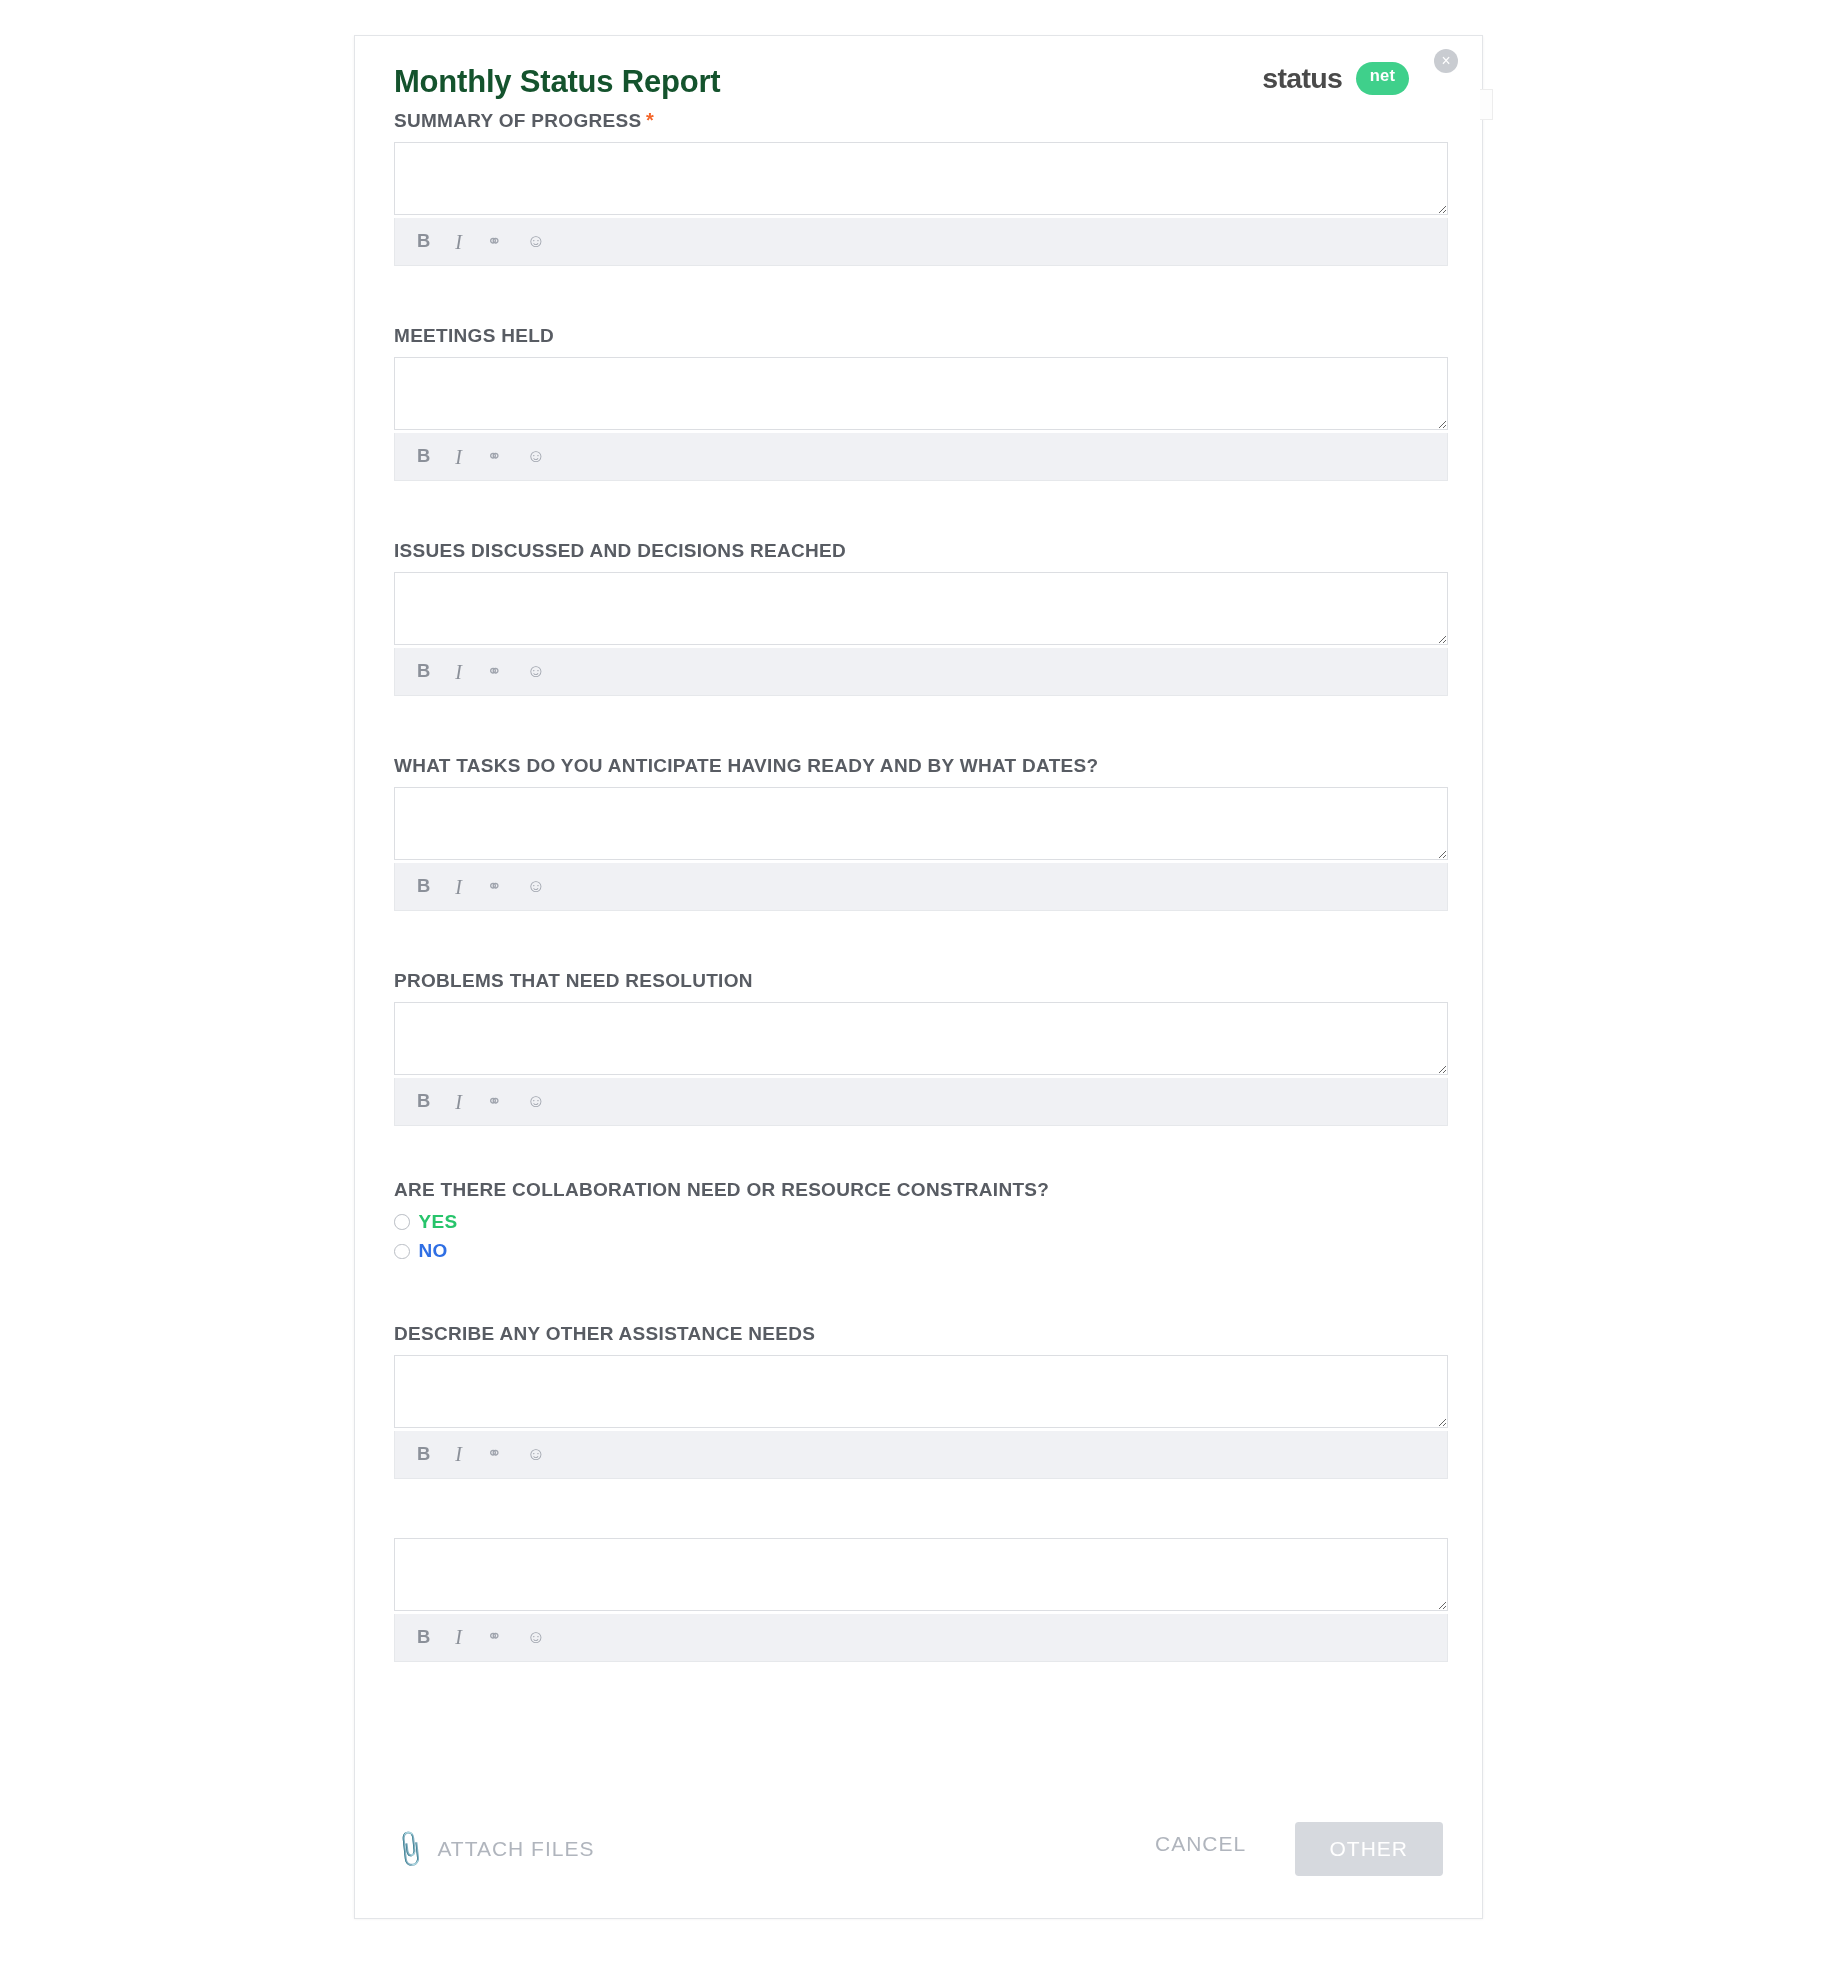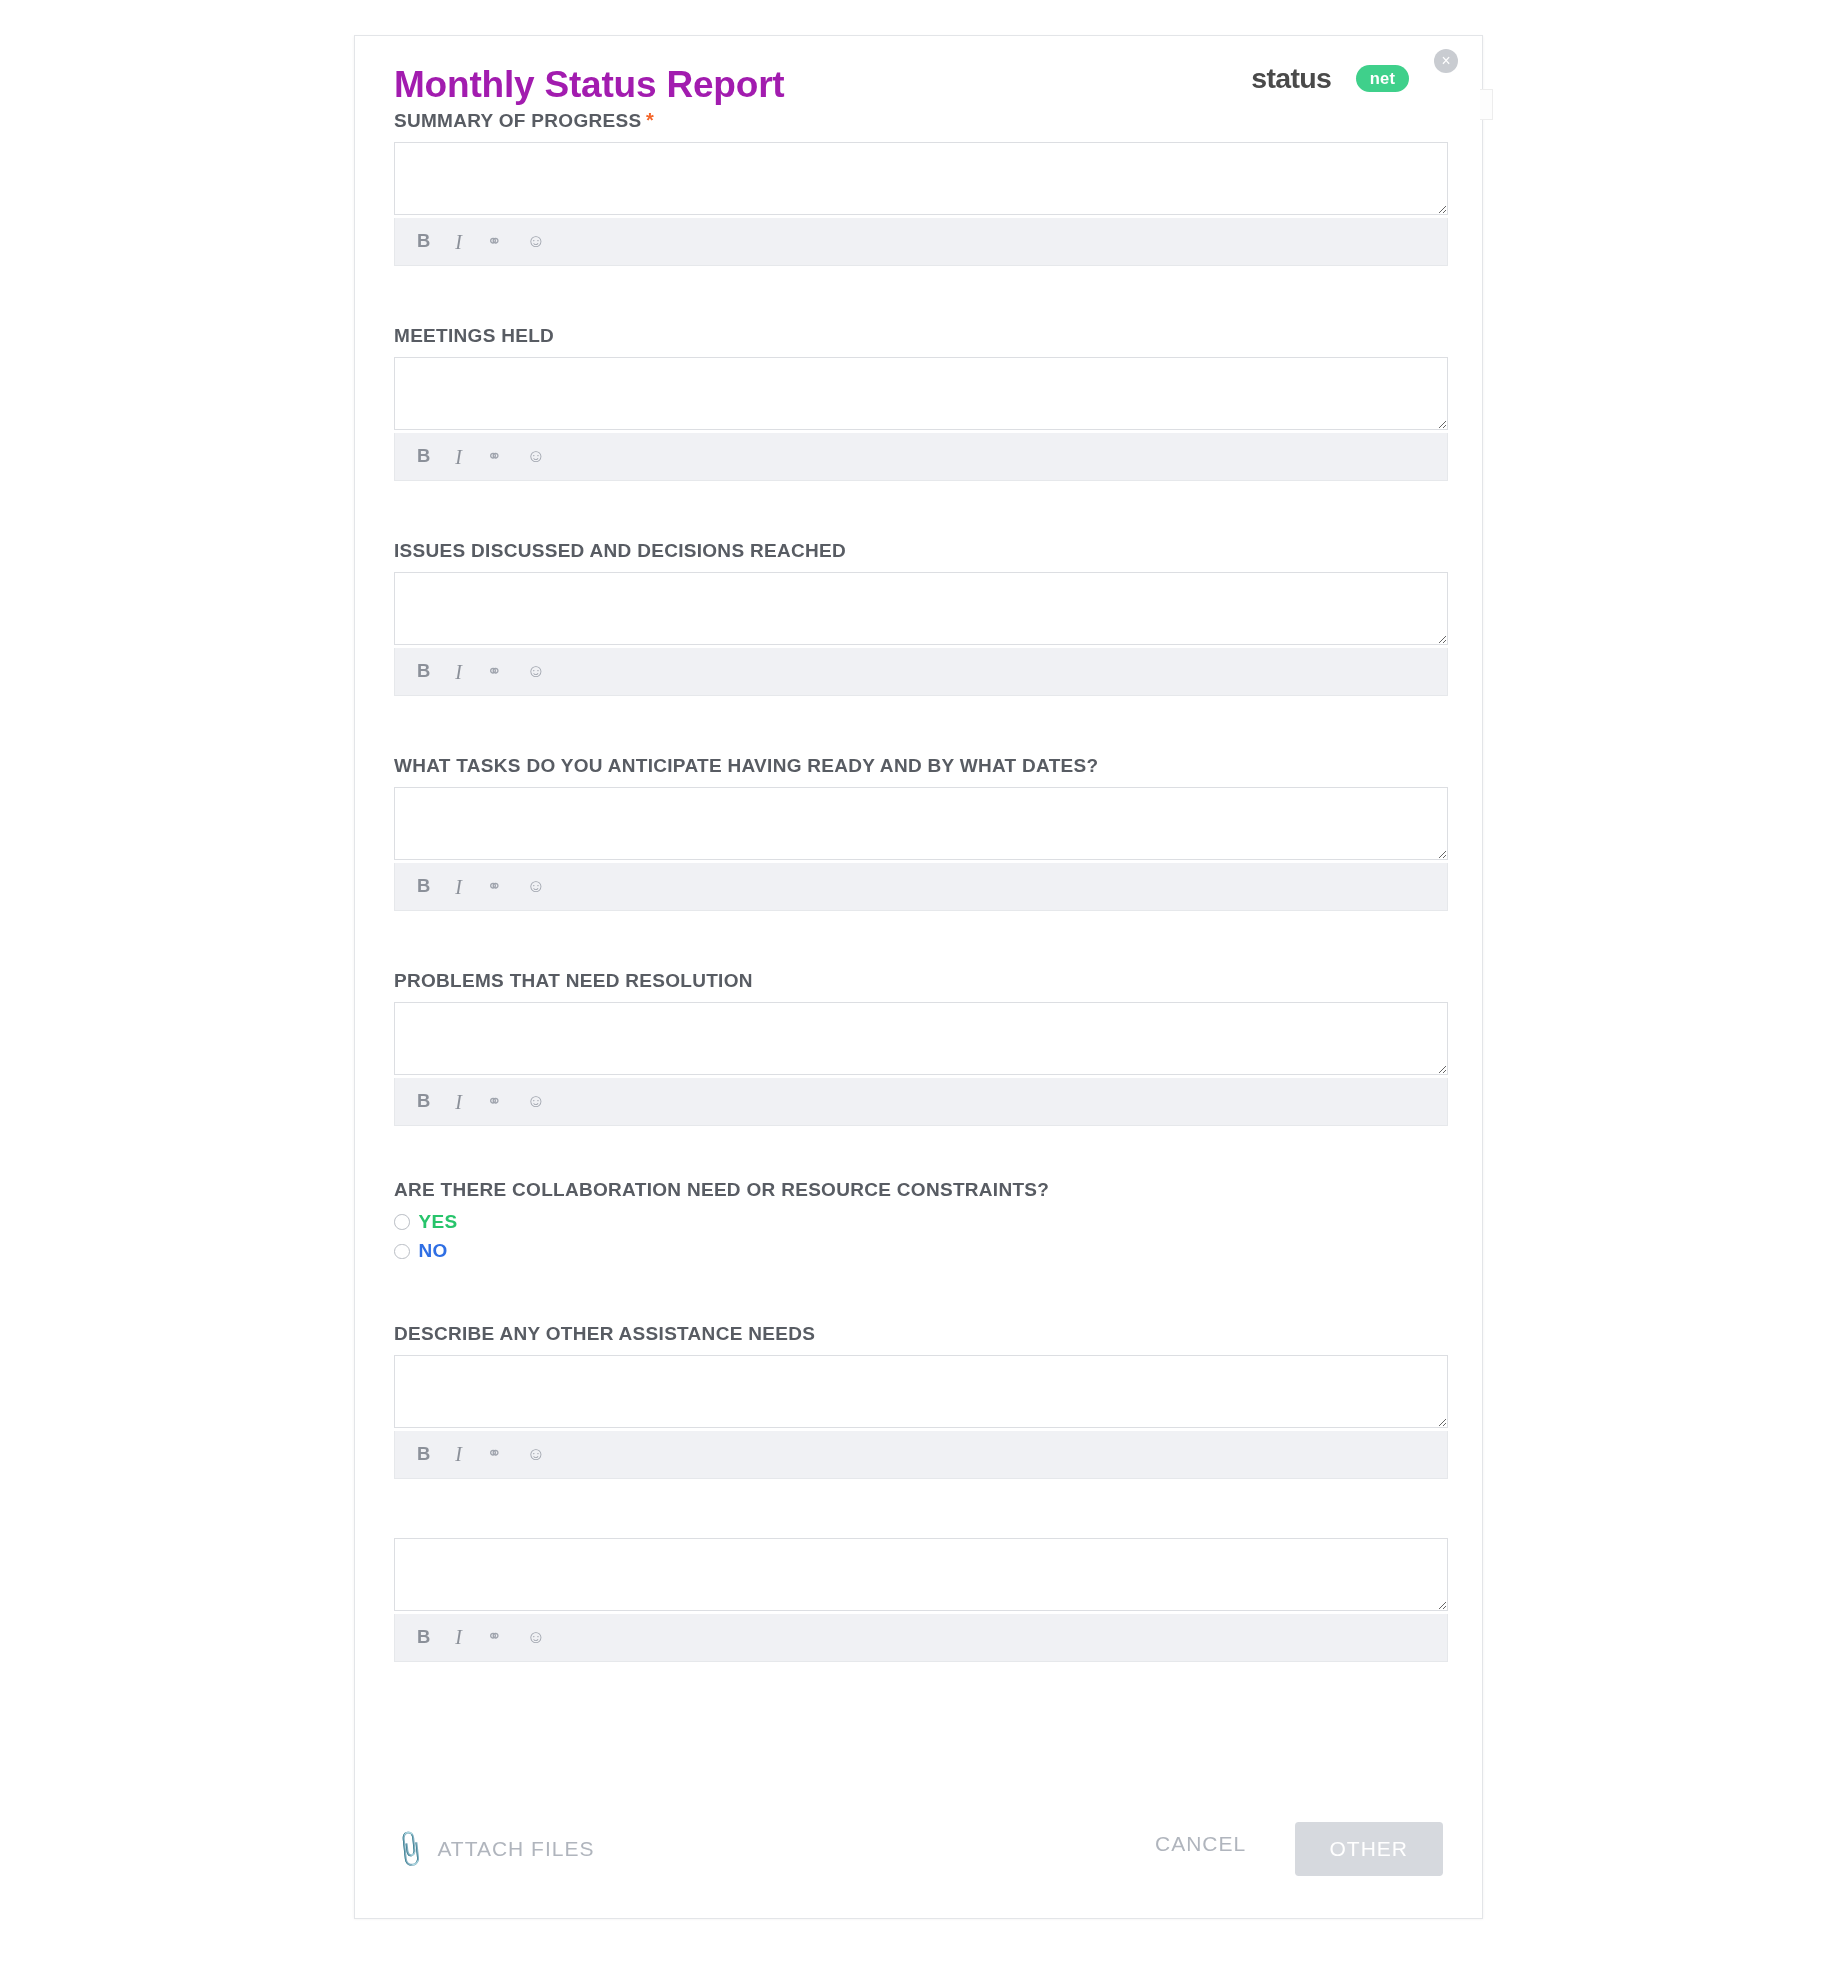--- a/index.html
+++ b/index.html
@@ -46,32 +46,31 @@
   
   .hdr {
     position: relative;
     height: 73px;
     padding: 0 43px;
   }
   .hdr-title {
     position: absolute;
     left: 39px;
     top: 27.5px;
-    font-size: 37px;
-    font-weight: bold;
-    color: #a21caf;
+    font-size: 31px;
+    font-weight: bold;
+    color: #14532d;
     letter-spacing: -0.2px;
   }
   .brand {
     position: absolute;
     right: 73px;
     top: 26px;
     display: flex;
-    align-items: center;
-    gap: 25px;
+    gap: 14px;
   }
   .brand-status {
     font-size: 28.5px;
     font-weight: bold;
     color: #4a4a4a;
     letter-spacing: -0.7px;
   }
   .brand-net {
     background: #3fd08b;
     color: #ffffff;

